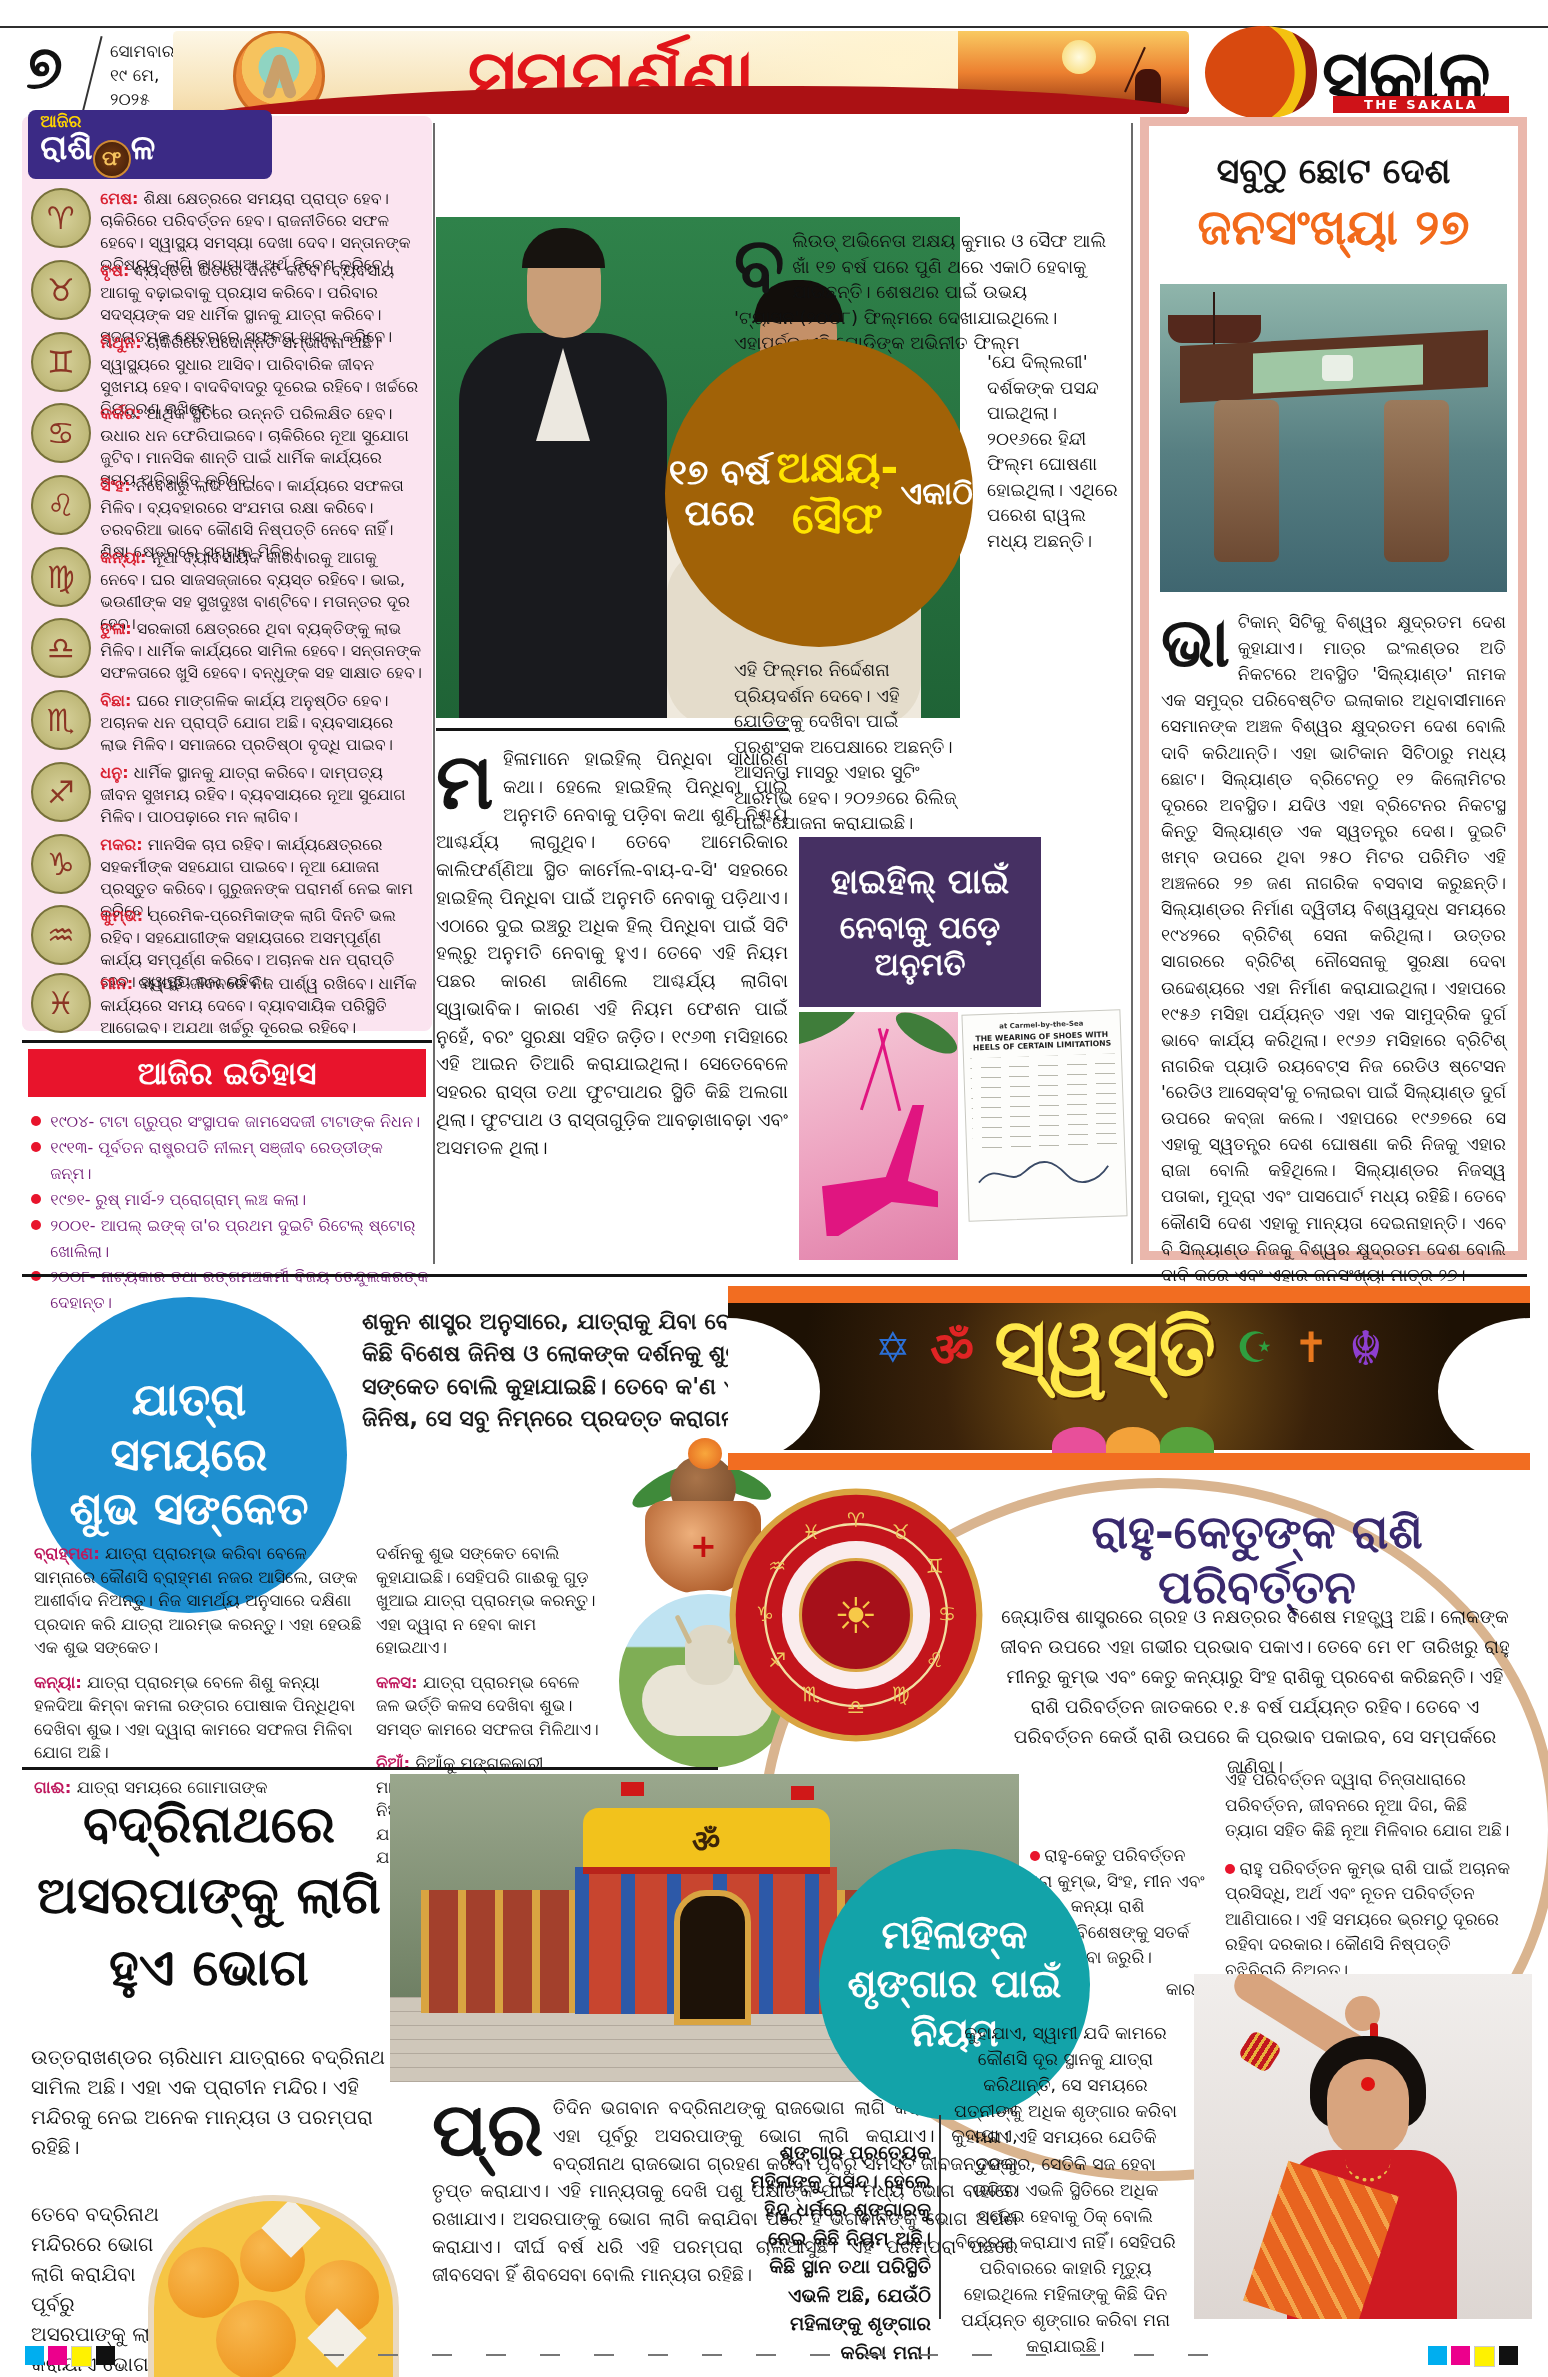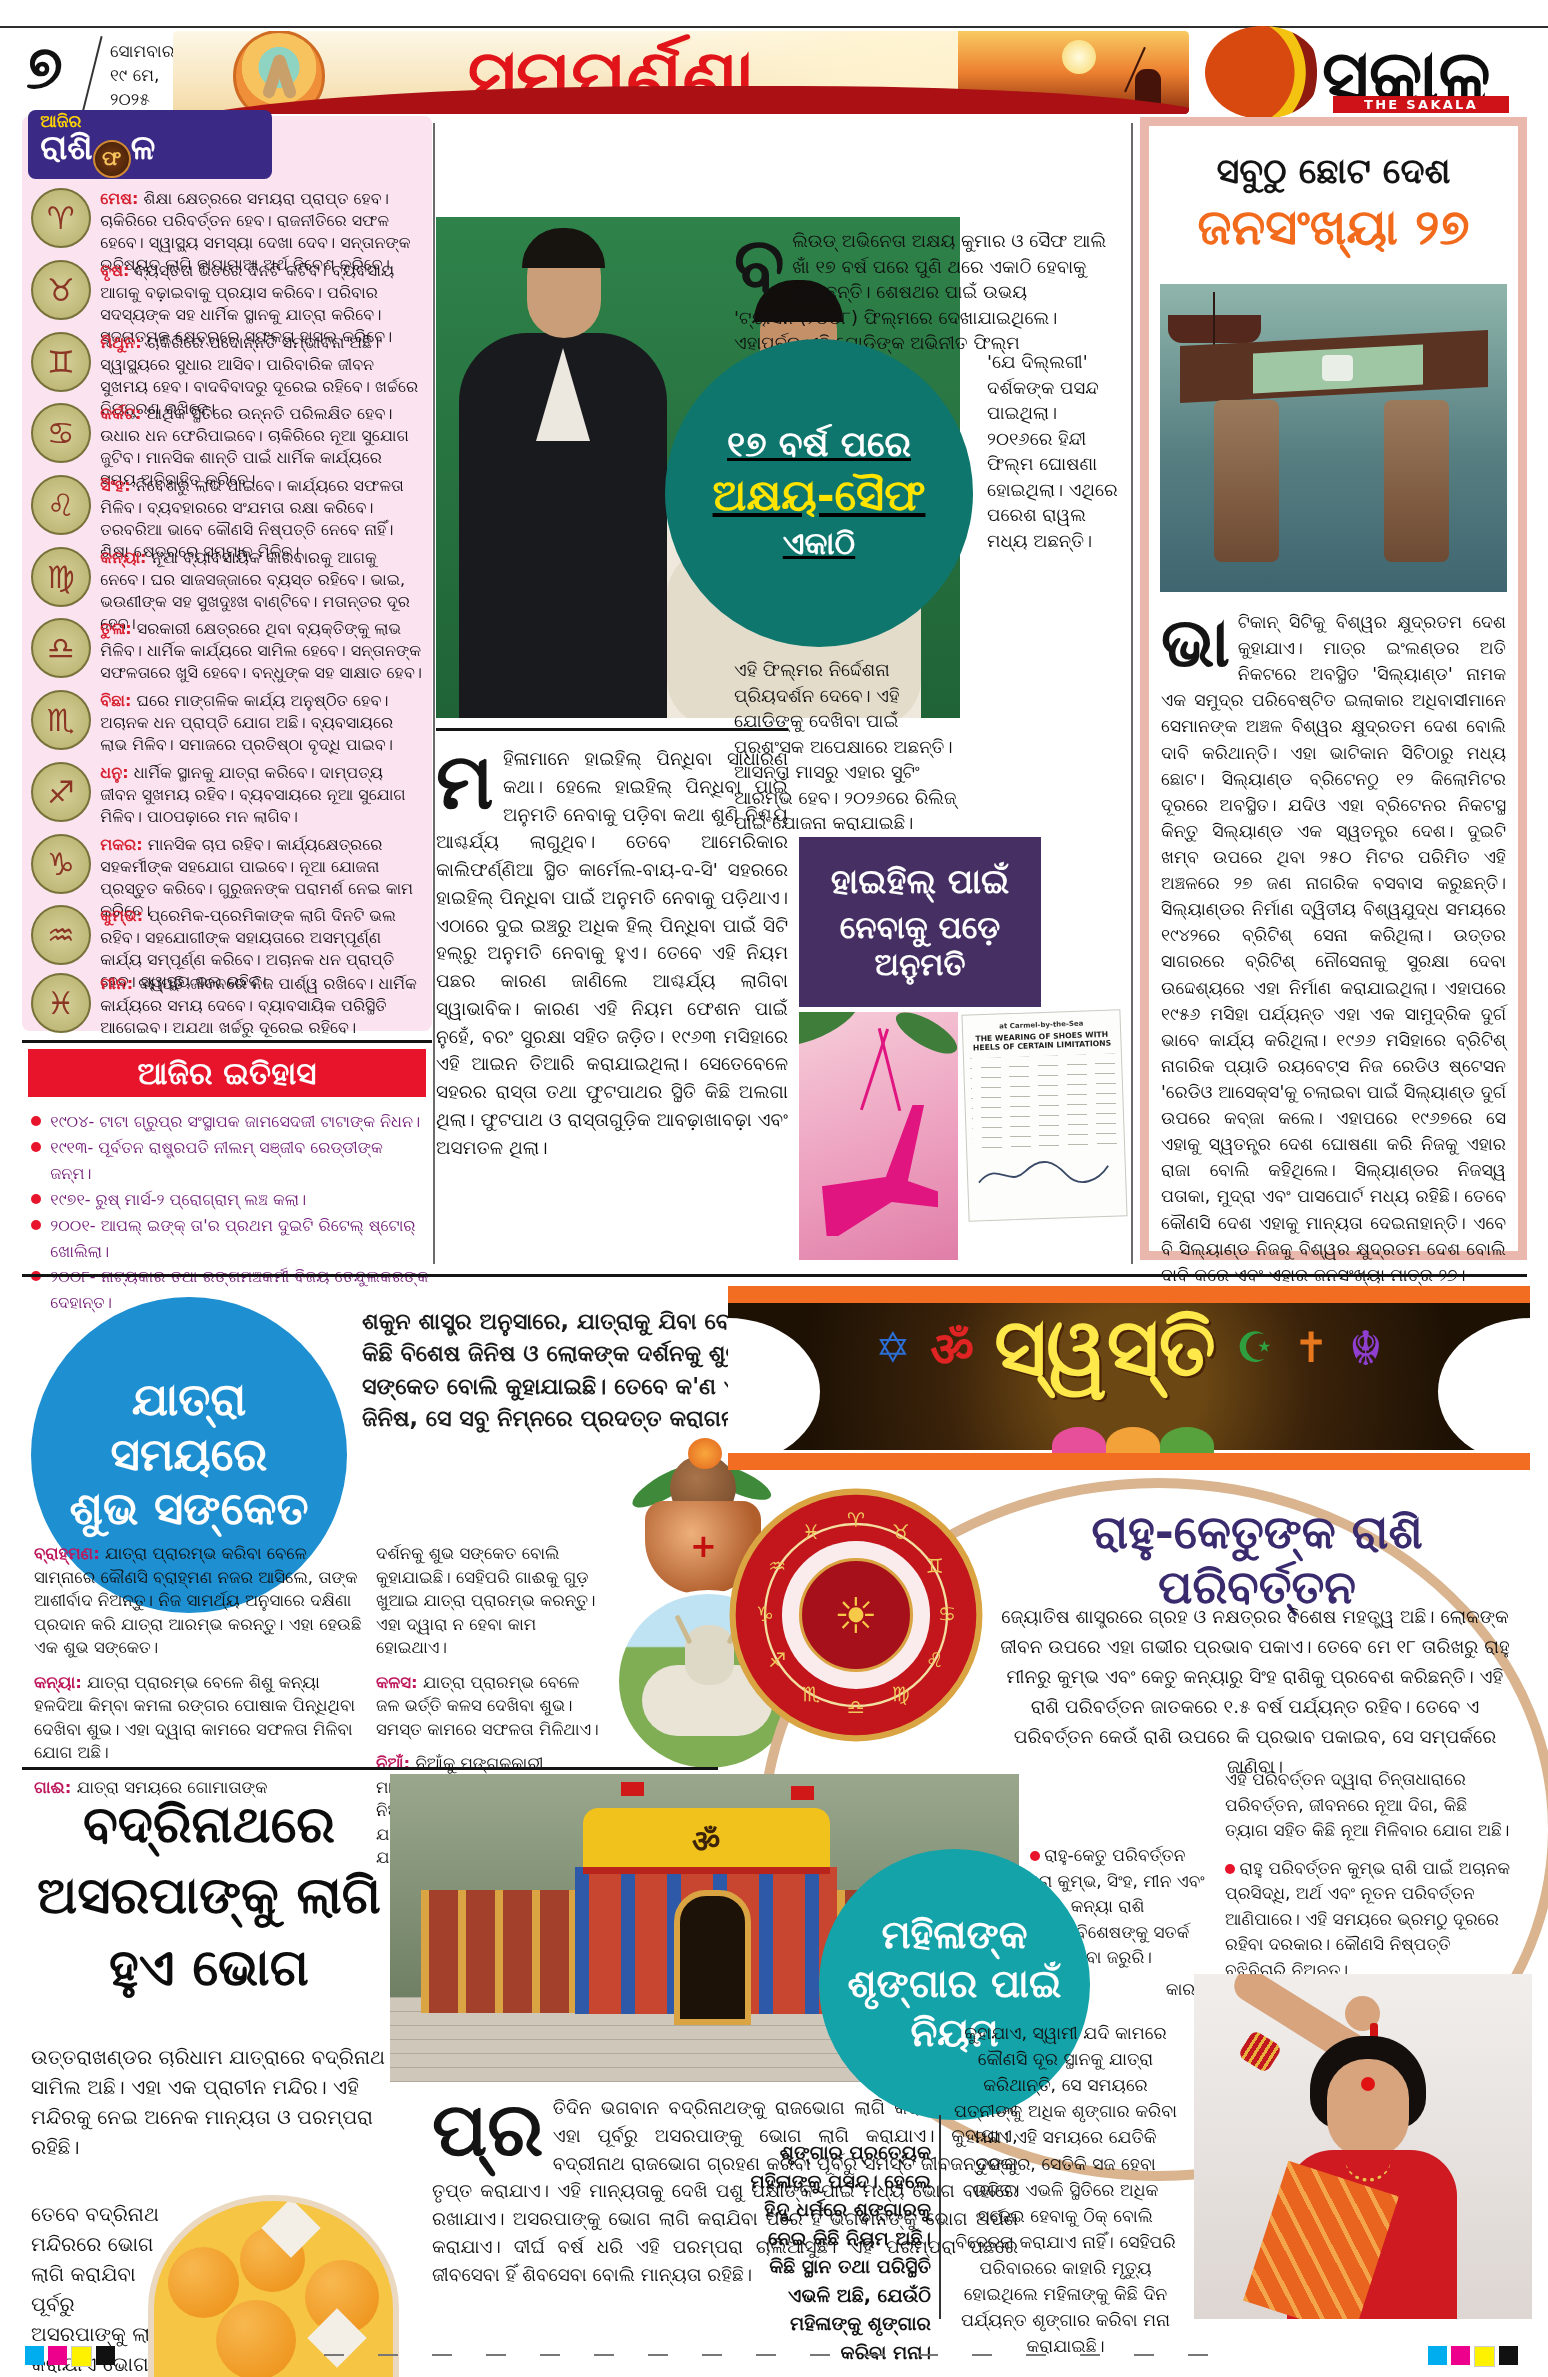--- a/index.html
+++ b/index.html
@@ -69,22 +69,22 @@
   .a1-shirt{position:absolute;left:100px;top:131px;width:54px;height:93px;background:#ece8e0;
           clip-path:polygon(50% 0,0 100%,100% 100%);}
   .a1-head{position:absolute;left:91px;top:21.6px;width:74px;height:99px;background:#c99e78;border-radius:37px;}
   .a1-hair{position:absolute;left:86px;top:10.8px;width:83px;height:40px;background:#17130f;border-radius:39px 39px 0 0;}
   .a2-body{position:absolute;left:231px;top:185px;width:254px;height:324px;background:#efe9dd;border-radius:85px 85px 0 0;}
   .a2-sleeve{position:absolute;left:231px;top:332px;width:254px;height:177px;background:#e4dccb;border-radius:46px;}
   .a2-head{position:absolute;left:324px;top:74px;width:77px;height:102px;background:#c49068;border-radius:39px;}
   .a2-hair{position:absolute;left:318px;top:63px;width:89px;height:42px;background:#120e0b;border-radius:40px 40px 0 0;}
   .a2-beard{position:absolute;left:330px;top:136px;width:65px;height:40px;background:rgba(30,20,12,.55);border-radius:0 0 32px 32px;}
   .a2-pocket{position:absolute;left:254px;top:231px;width:26px;height:20px;background:#d8aeb2;border-radius:3.1px;}
-  .ak-circle{left:665px;top:339px;width:308px;height:308px;border-radius:50%;background:#0f766e;
-          display:flex;flex-direction:column;align-items:center;justify-content:center;text-align:center;text-decoration:underline;}
+  .ak-circle{left:665px;top:339px;width:308px;height:308px;border-radius:50%;background:#a16207;
+          display:flex;flex-direction:row;align-items:center;justify-content:center;text-align:center;}
   .akc1{color:#fff;font-size:35px;font-weight:bold;}
   .akc2{color:#ffe400;font-size:43px;font-weight:bold;margin:4.6px 0;}
   .akc3{color:#fff;font-size:31px;font-weight:bold;}
   .ak-introA{left:734px;top:228px;width:386px;font-size:18px;line-height:1.42;color:#101010;}
   .ak-dropcap{float:left;font-size:74px;line-height:.85;font-weight:bold;color:#141414;margin:4.6px 7.7px 0 0;}
   .ak-introB{left:987px;top:349px;width:136px;font-size:18px;line-height:1.42;color:#101010;}
   .ak-introC{left:734px;top:657px;width:231px;font-size:18px;line-height:1.42;color:#101010;}
   
   .heel-body{left:436px;top:745px;width:352px;font-size:18.5px;line-height:1.5;color:#0d0d0d;text-align:justify;}
   .heel-dropcap{float:left;font-size:77px;line-height:.8;font-weight:bold;color:#141414;margin:6.2px 9.3px 0 0;}

